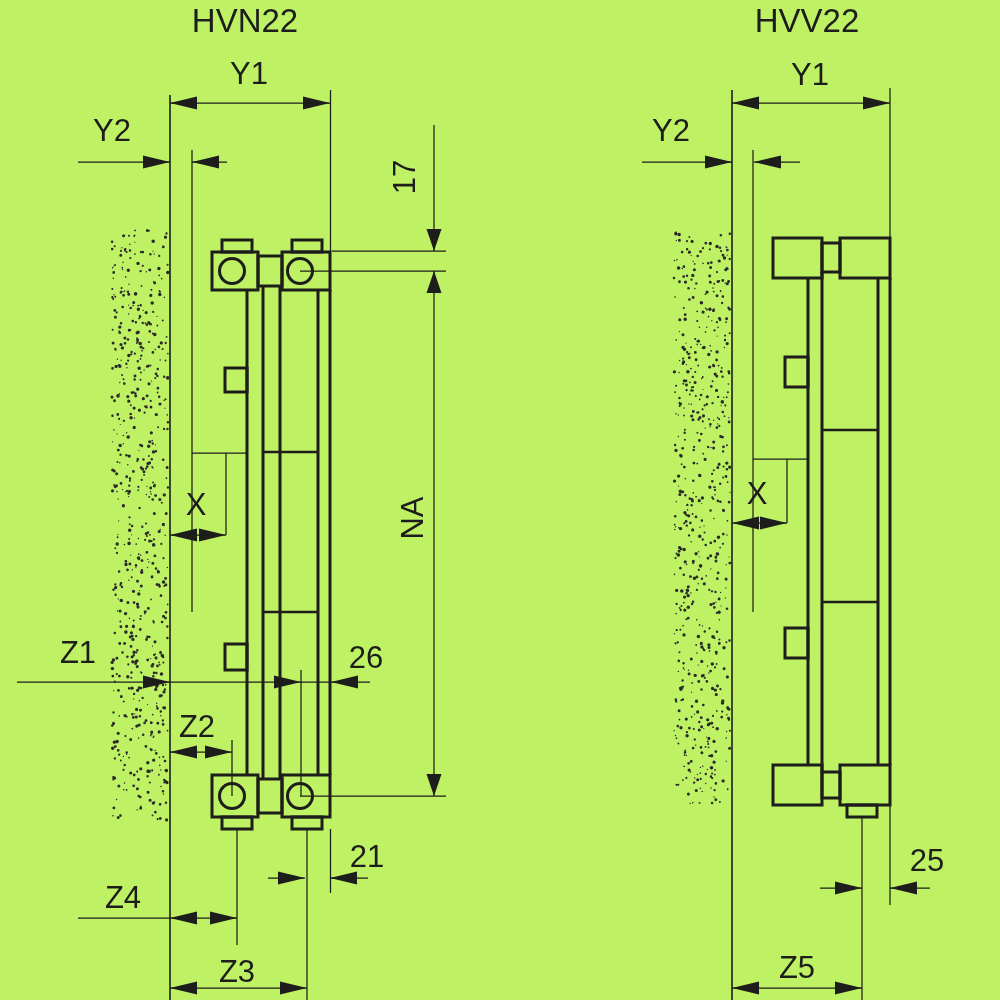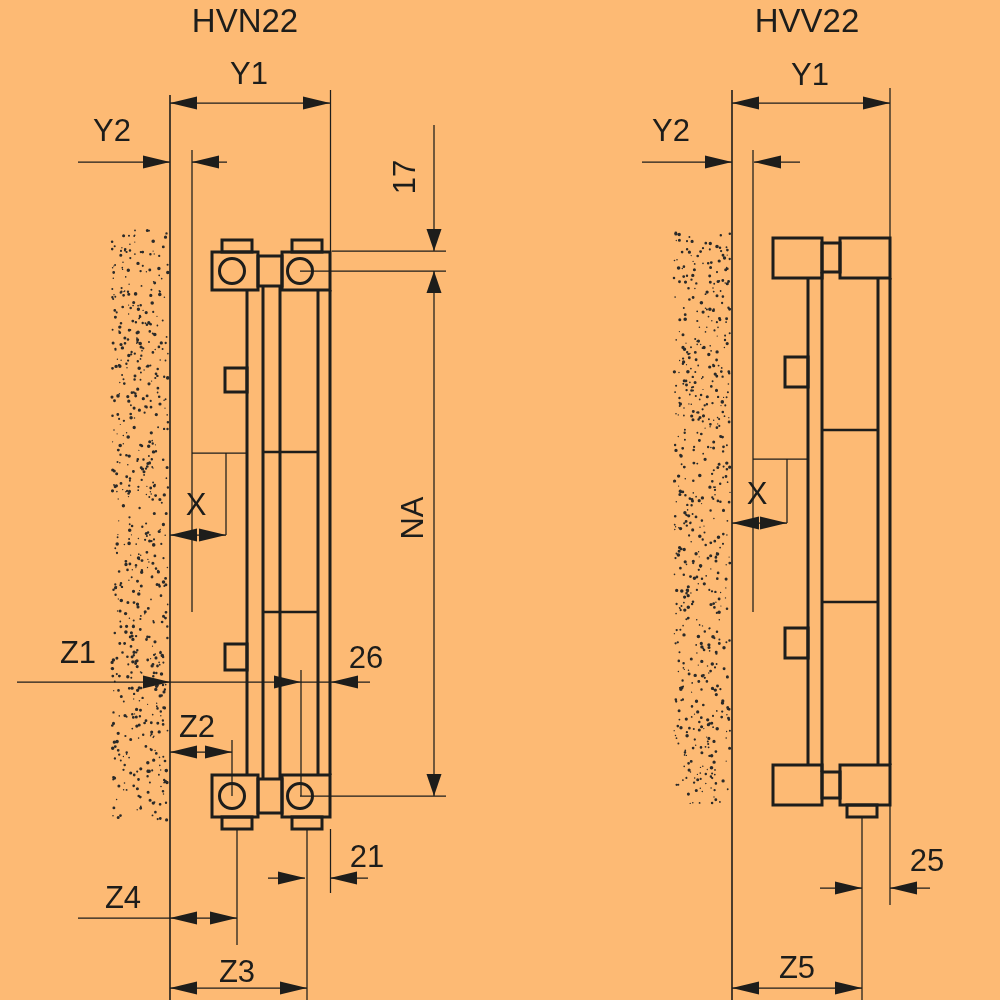--- a/index.html
+++ b/index.html
@@ -4,21 +4,21 @@
 <style>
   html, body {
     margin: 0;
     padding: 0;
     background: #ffffff;
   }
   .canvas {
     position: relative;
     width: 1000px;
     height: 1000px;
-    background: #fdba74;
+    background: #bef264;
     overflow: hidden;
   }
   svg { display: block; }
   .thin  { stroke: #1d1d1b; stroke-width: 1.25; fill: none; }
   .wallline { stroke: #1d1d1b; stroke-width: 1.6; fill: none; }
   .thick { stroke: #1d1d1b; stroke-width: 3; fill: none; stroke-linejoin: miter; }
   .divider { stroke: #1d1d1b; stroke-width: 2.4; fill: none; }
   .arrow { fill: #1d1d1b; stroke: none; }
   .lbl {
     font-family: "Liberation Sans", "DejaVu Sans", sans-serif;

